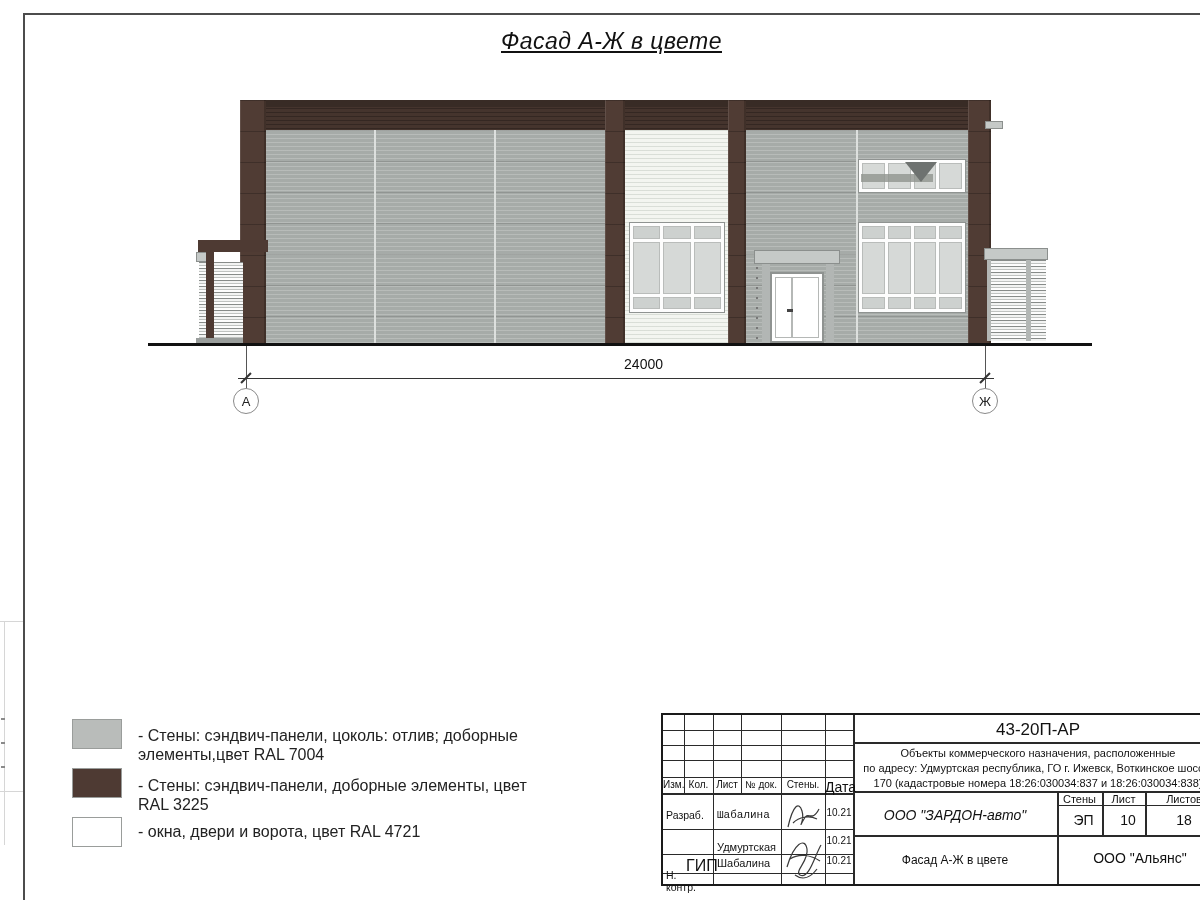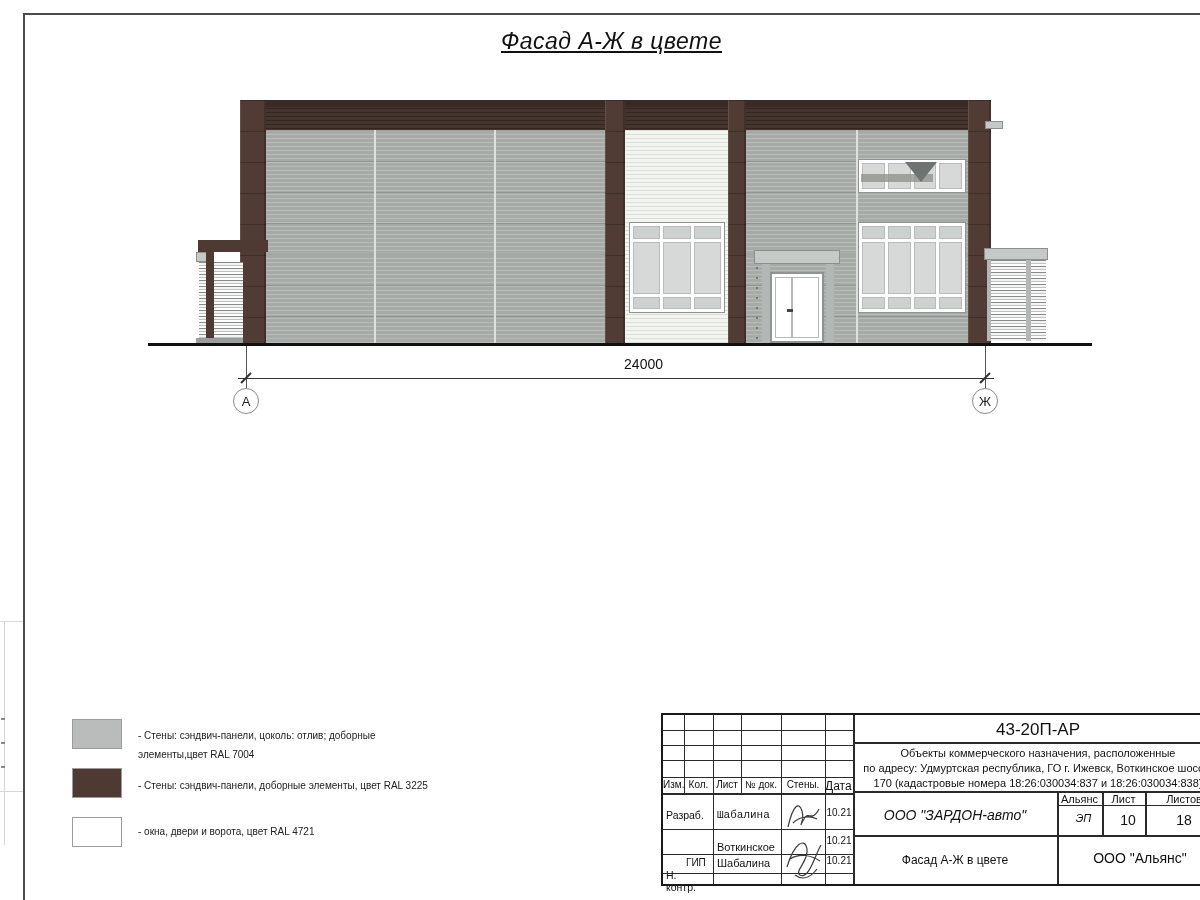--- a/index.html
+++ b/index.html
@@ -35,21 +35,21 @@
   .pane.dim{background:#cdd1cf;}
   
   .dimline{background:#333;}
   .extline{background:#555;}
   .tick{width:14px;height:2px;background:#333;transform:rotate(-45deg);}
   .axis-circle{width:26px;height:26px;border:1px solid #8a8a8a;border-radius:50%;background:#fff;
                text-align:center;line-height:26px;font-size:13px;color:#222;box-sizing:border-box;}
   .dim-label{font-size:14px;text-align:right;color:#111;}
   
   .swatch{width:50px;height:30px;box-sizing:border-box;border:1px solid #9a9d9b;}
-  .legend-label{font-size:10px;line-height:19px;color:#222;white-space:pre-line;width:400px;}
+  .legend-label{font-size:16px;line-height:19px;color:#222;white-space:pre-line;width:400px;}
   
   #stamp{left:661px;top:713px;width:560px;height:169px;border:2px solid #1a1a1a;box-sizing:content-box;}
   .ln{position:absolute;background:#2a2a2a;}
   .cell-txt{position:absolute;font-size:11px;color:#111;}
   .ctr{text-align:center;}
   .doc-number{font-size:17px;}
   .desc{font-size:11px;line-height:15px;}
   .italic{font-style:italic;}
   .sig-svg path{stroke:#3a3a3a;stroke-width:1.2;fill:none;}
 </style>
@@ -195,52 +195,52 @@
     <div class="ln" style="left:190px;top:120px;width:370px;height:2px;"></div>
     <div class="ln" style="left:394px;top:76px;width:2px;height:93px;"></div>
     <div class="ln" style="left:439px;top:76px;width:2px;height:44px;"></div>
     <div class="ln" style="left:482px;top:76px;width:2px;height:44px;"></div>
 
     <div class="cell-txt ctr" style="left:0;top:64px;width:21px;font-size:10px;">Изм.</div>
     <div class="cell-txt ctr" style="left:21px;top:64px;width:29px;font-size:10px;">Кол.</div>
     <div class="cell-txt ctr" style="left:50px;top:64px;width:28px;font-size:10px;">Лист</div>
     <div class="cell-txt ctr" style="left:78px;top:64px;width:40px;font-size:10px;">№ док.</div>
     <div class="cell-txt ctr" style="left:118px;top:64px;width:44px;font-size:10px;">Стены.</div>
-    <div class="cell-txt ctr" style="left:162px;top:64px;width:16px;font-size:12px;">Дата</div>
+    <div class="cell-txt ctr" style="left:162px;top:64px;width:28px;font-size:14px;">Дата</div>
 
     <div class="cell-txt" style="left:3px;top:94px;width:46px;font-size:10.5px;">Разраб.</div>
     <div class="cell-txt" style="left:54px;top:94px;width:64px;font-family:Liberation Mono, monospace;">Шабалина</div>
     <div class="cell-txt ctr" style="left:162px;top:92px;width:28px;font-size:10px;">10.21</div>
 
     <div class="cell-txt" style="left:3px;top:126px;width:28px;font-size:10.5px;margin-top:28px;">Н. контр.</div>
-    <div class="cell-txt" style="left:54px;top:126px;width:64px;">Воткинское</div>
+    <div class="cell-txt" style="left:54px;top:126px;width:64px;">Удмуртская</div>
     <div class="cell-txt ctr" style="left:162px;top:120px;width:28px;font-size:10px;">10.21</div>
 
-    <div class="cell-txt" style="left:3px;top:142px;width:46px;font-size:10px;padding-left:20px;">ГИП</div>
+    <div class="cell-txt" style="left:3px;top:142px;width:46px;font-size:16px;padding-left:20px;">ГИП</div>
     <div class="cell-txt" style="left:54px;top:142px;width:64px;">Шабалина</div>
     <div class="cell-txt ctr" style="left:162px;top:140px;width:28px;font-size:10px;">10.21</div>
 
     <svg class="sig-svg" style="position:absolute;left:118px;top:80px;" width="44" height="89" viewBox="0 0 44 89">
       <path d="M7,32 C12,10 18,6 21,16 C24,26 16,36 23,24 C27,15 31,28 38,14 M12,28 C18,22 28,20 36,24"></path>
       <path d="M6,72 C13,48 24,42 26,54 C28,66 13,76 19,80 C28,85 34,60 40,50 M9,64 C18,58 30,60 39,66 M14,80 C22,86 30,82 36,74"></path>
     </svg>
 
     <div class="cell-txt ctr doc-number" style="left:190px;top:5px;width:370px;">43-20П-АР</div>
     <div class="cell-txt ctr desc" style="left:195px;top:31px;width:360px;">
       <div>Объекты коммерческого назначения, расположенные</div>
       <div>по адресу: Удмуртская республика, ГО г. Ижевск, Воткинское шоссе,</div>
       <div>170 (кадастровые номера 18:26:030034:837 и 18:26:030034:838)</div>
     </div>
 
     <div class="cell-txt ctr italic" style="left:190px;top:92px;width:204px;font-size:14px;">ООО "ЗАРДОН-авто"</div>
 
-    <div class="cell-txt ctr" style="left:394px;top:78px;width:45px;">Альянс</div>
+    <div class="cell-txt ctr" style="left:394px;top:78px;width:45px;">Стены</div>
     <div class="cell-txt ctr" style="left:439px;top:78px;width:43px;">Лист</div>
     <div class="cell-txt ctr" style="left:482px;top:78px;width:78px;">Листов</div>
-    <div class="cell-txt ctr" style="left:394px;top:97px;width:53px;font-size:11px;font-style:italic;">ЭП</div>
+    <div class="cell-txt ctr" style="left:394px;top:97px;width:53px;font-size:14px;">ЭП</div>
     <div class="cell-txt ctr" style="left:439px;top:97px;width:52px;font-size:14px;">10</div>
     <div class="cell-txt ctr" style="left:482px;top:97px;width:78px;font-size:14px;">18</div>
 
     <div class="cell-txt ctr" style="left:190px;top:138px;width:204px;font-size:12px;">Фасад А-Ж в цвете</div>
     <div class="cell-txt ctr" style="left:394px;top:135px;width:166px;font-size:14px;">ООО "Альянс"</div>
   </div>
 
 </div>
 
 </body></html>

